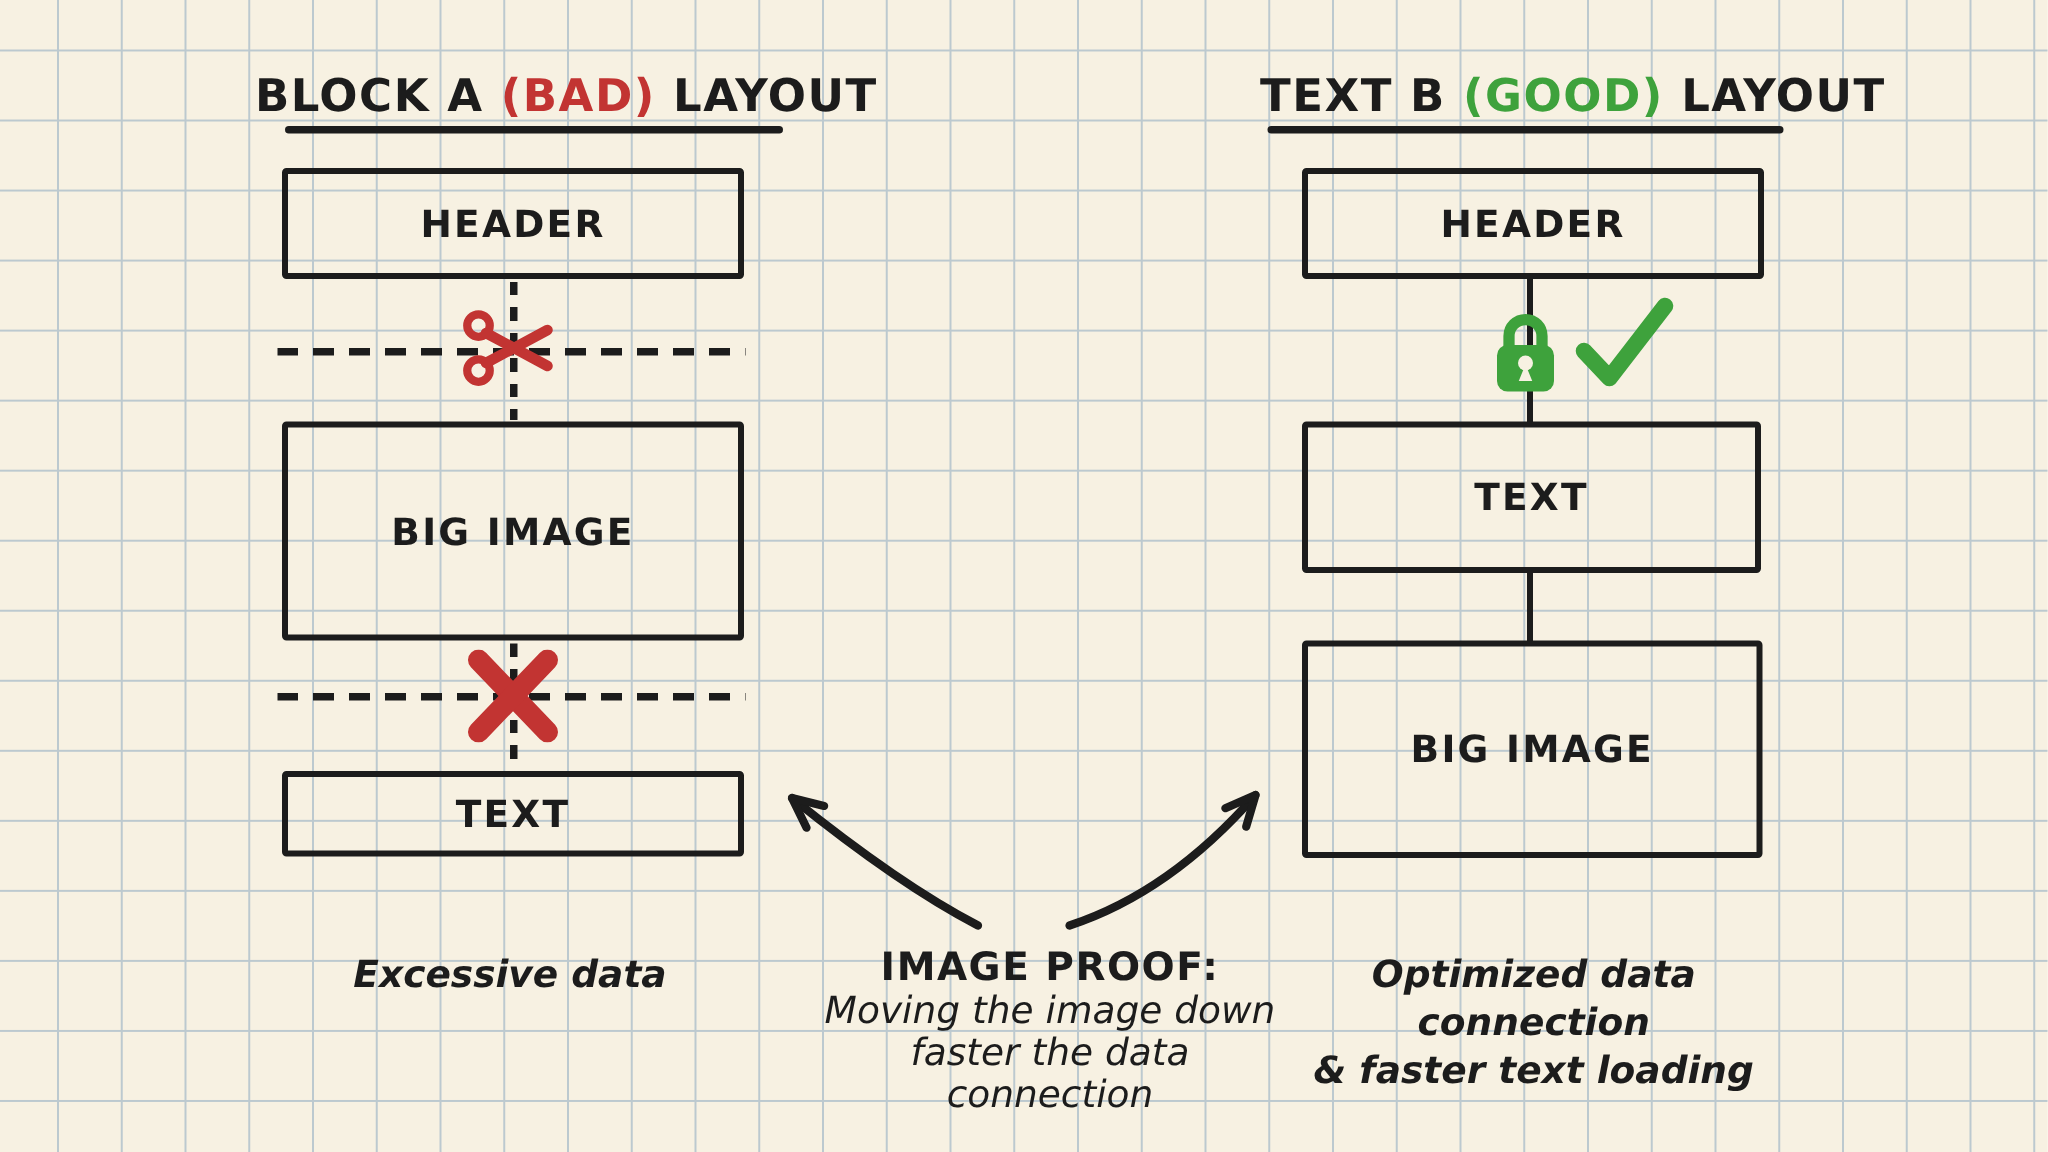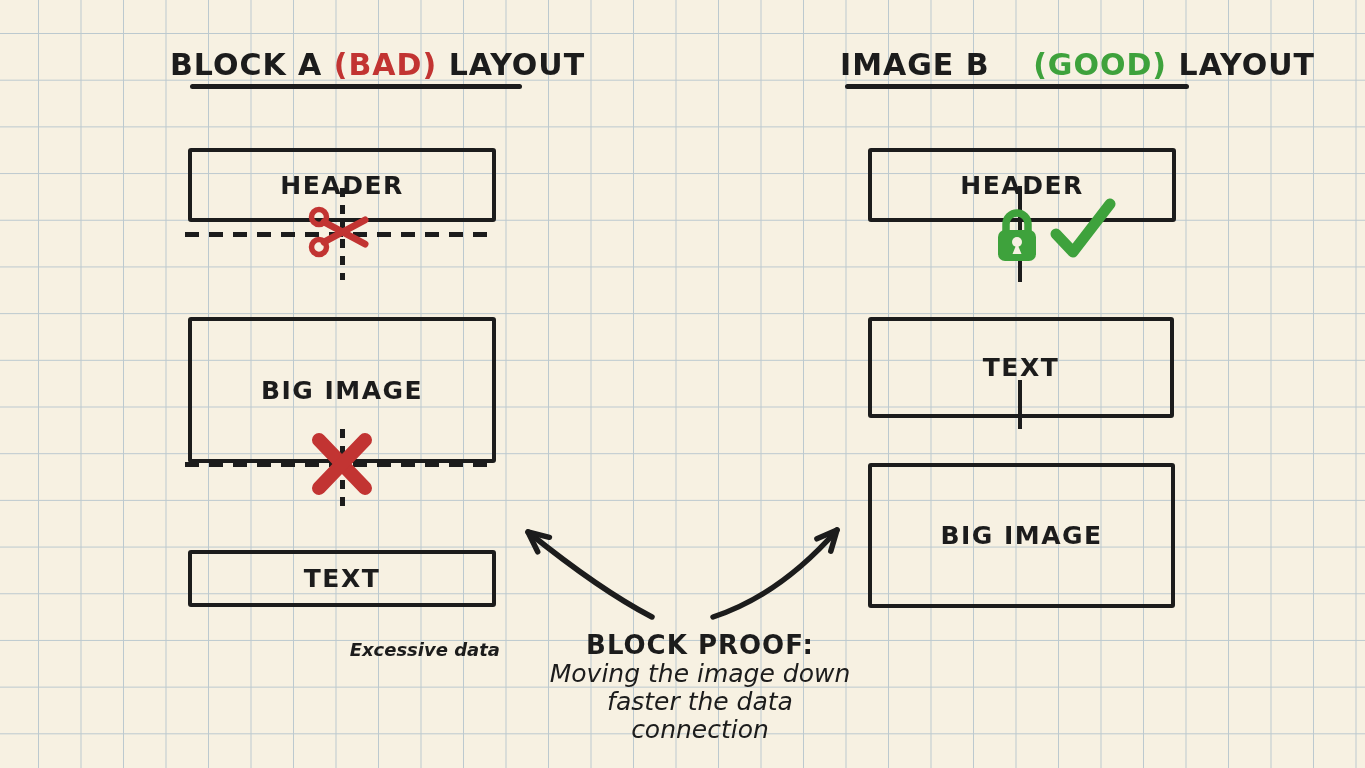--- a/index.html
+++ b/index.html
@@ -20,61 +20,60 @@
   .title {
     position: absolute;
     text-align: center;
     font-size: 30px;
     font-weight: 700;
     font-variant: small-caps;
     letter-spacing: 1px;
     white-space: nowrap;
   }
   .title .tag-bad { color: #c23432; }
-  .title .tag-good { color: #3ea23c; margin-left: 32px; }
+  .title .tag-good { color: #3ea23c; }
   .title-underline {
     position: absolute;
     height: 4.5px;
     background: #1c1c1c;
     border-radius: 3px;
   }
   .node-box {
     position: absolute;
     border: 4px solid #1c1c1c;
     border-radius: 3px;
     display: flex;
     align-items: center;
     justify-content: center;
     font-size: 25px;
     font-weight: 700;
     letter-spacing: 1.5px;
-    margin-top: 36px;
   }
   .hdash {
     position: absolute;
     height: 5px;
     background-image: repeating-linear-gradient(90deg, #1c1c1c 0 14px, transparent 14px 24px);
   }
   .vdash {
     position: absolute;
     width: 5px;
     background-image: repeating-linear-gradient(180deg, #1c1c1c 0 9px, transparent 9px 17px);
   }
   .vsolid {
     position: absolute;
     width: 4px;
     background: #1c1c1c;
   }
   .icon { position: absolute; }
   .caption {
     position: absolute;
-    text-align: right;
+    text-align: center;
     font-style: italic;
     font-weight: 600;
-    font-size: 18px;
+    font-size: 25px;
     line-height: 32px;
   }
   .center-note {
     position: absolute;
     text-align: center;
   }
   .center-note .heading {
     font-size: 26px;
     font-weight: 700;
     letter-spacing: 1px;
@@ -127,21 +126,21 @@
 
   <div class="node-box" style="left:188px; top:514px; width:308px; height:57px;">
     <span>TEXT</span>
   </div>
 
   <div class="caption" style="left:180px; top:634px; width:320px;">
     <div>Excessive data</div>
   </div>
 
   <div class="title" style="left:840px; top:47px; width:360px;">
-    <span>IMAGE B</span>
+    <span>TEXT B</span>
     <span class="tag-good">(GOOD)</span>
     <span>LAYOUT</span>
   </div>
   <div class="title-underline" style="left:845px; top:84px; width:344px;"></div>
 
   <div class="node-box" style="left:868px; top:112px; width:308px; height:74px;">
     <span>HEADER</span>
   </div>
 
   <div class="vsolid" style="left:1018px; top:186px; height:96px;"></div>
@@ -160,29 +159,33 @@
   <div class="node-box" style="left:868px; top:281px; width:306px; height:101px;">
     <span>TEXT</span>
   </div>
 
   <div class="vsolid" style="left:1018px; top:380px; height:49px;"></div>
 
   <div class="node-box" style="left:868px; top:427px; width:307px; height:145px;">
     <span>BIG IMAGE</span>
   </div>
 
+  <div class="caption" style="left:835px; top:634px; width:375px;">
+    <div>Optimized data connection</div>
+    <div>&amp; faster text loading</div>
+  </div>
 
   <svg class="icon" style="left:510px; top:505px;" width="345" height="130" viewBox="0 0 345 130">
 
     <path d="M142 112 Q90 85 18 27" fill="none" stroke="#1c1c1c" stroke-width="5.5" stroke-linecap="round"></path>
     <path d="M39.4 32.3 L18 27 L27.7 46.8" fill="none" stroke="#1c1c1c" stroke-width="5.5" stroke-linecap="round" stroke-linejoin="round"></path>
 
     <path d="M203 112 Q270 90 327 25" fill="none" stroke="#1c1c1c" stroke-width="5.5" stroke-linecap="round"></path>
     <path d="M320.8 46.1 L327 25 L306.9 33.8" fill="none" stroke="#1c1c1c" stroke-width="5.5" stroke-linecap="round" stroke-linejoin="round"></path>
   </svg>
 
   <div class="center-note" style="left:535px; top:630px; width:330px;">
-    <div class="heading">BLOCK PROOF:</div>
+    <div class="heading">IMAGE PROOF:</div>
     <div class="sub">Moving the image down</div>
     <div class="sub">faster the data connection</div>
   </div>
 
 </div>
 
 </body></html>

